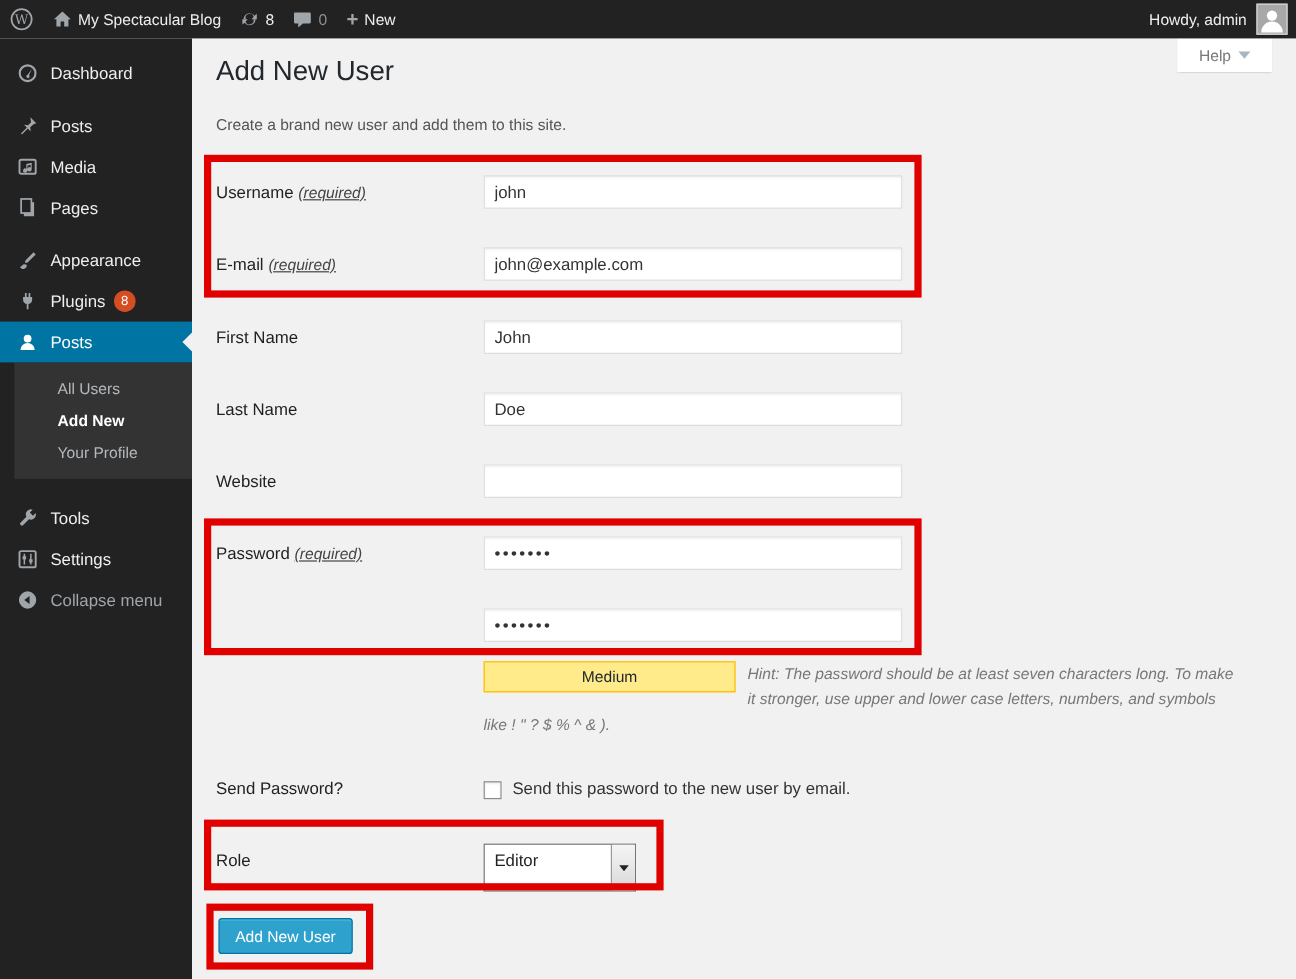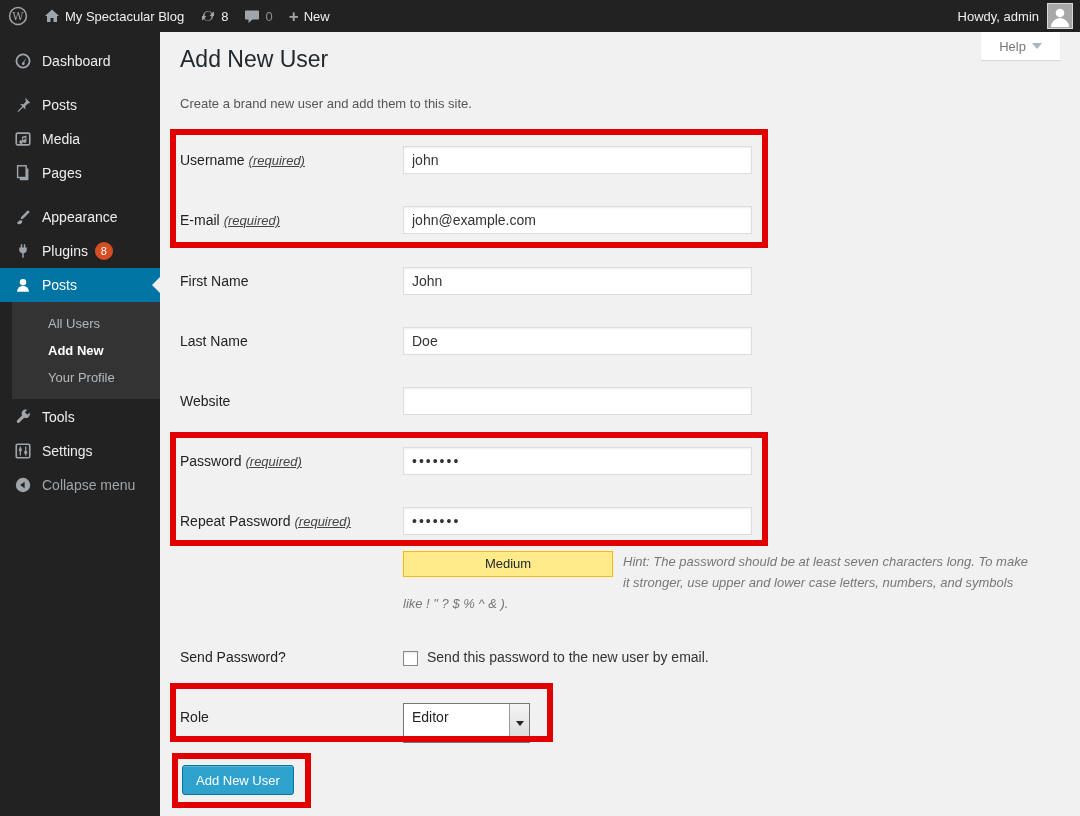--- a/index.html
+++ b/index.html
@@ -212,21 +212,21 @@
         </span>
         <span>Posts</span>
         <span class="m-arrow"></span>
       </li>
     </ul>
     <ul class="submenu">
       <li class="sm-item">All Users</li>
       <li class="sm-item current">Add New</li>
       <li class="sm-item">Your Profile</li>
     </ul>
-    <ul class="menu" style="padding-top:1px;">
+    <ul class="menu" style="padding-top:16px;">
       <li class="m-item">
         <span class="micon">
           <svg width="18" height="18" viewBox="0 0 20 20" fill="currentColor">
               <path d="M17.4 5a4.6 4.6 0 0 1-6.1 5.8L6 16.1a1.7 1.7 0 1 1-2.4-2.4l5.3-5.3A4.6 4.6 0 0 1 14.7 2l-2.6 2.6 2.9 2.9z"></path>
             </svg>
         </span>
         <span>Tools</span>
       </li>
       <li class="m-item">
         <span class="micon">
@@ -278,23 +278,20 @@
     <input class="txt-input" style="top: 295px;" type="text" value="Doe">
 
     <div class="row-label" style="top:355px;">Website</div>
     <input class="txt-input" style="top: 355px;" type="text" value="">
 
     <div class="row-label" style="top:415px;">
       <span>Password</span><span class="req">(required)</span>
     </div>
     <input class="txt-input pw" style="top: 415px;" type="text" value="•••••••">
 
-    <div class="row-label" style="top:475px;">
-      <span>Repeat Password</span><span class="req">(required)</span>
-    </div>
     <input class="txt-input pw" style="top: 475px;" type="text" value="•••••••">
 
     <div class="hint-wrap">
       <span class="strength-meter">Medium</span>
       <span>Hint: The password should be at least seven characters long. To make it stronger, use upper and lower case letters, numbers, and symbols like ! " ? $ % ^ &amp; ).</span>
     </div>
 
     <div class="row-label send-label">Send Password?</div>
     <span class="checkbox"></span>
     <span class="send-cb-label">Send this password to the new user by email.</span>

